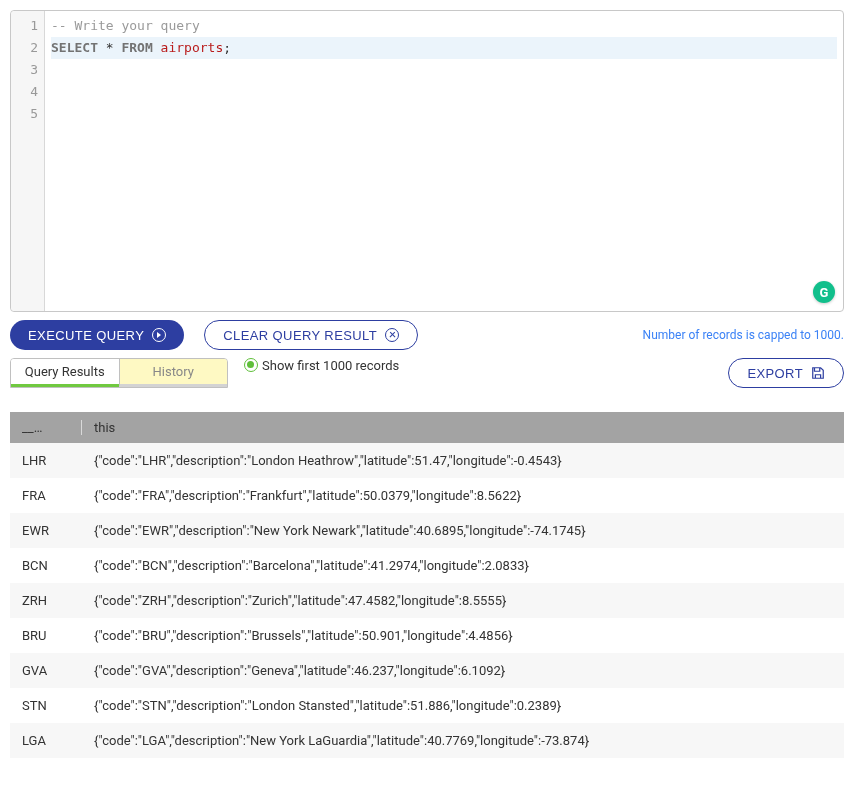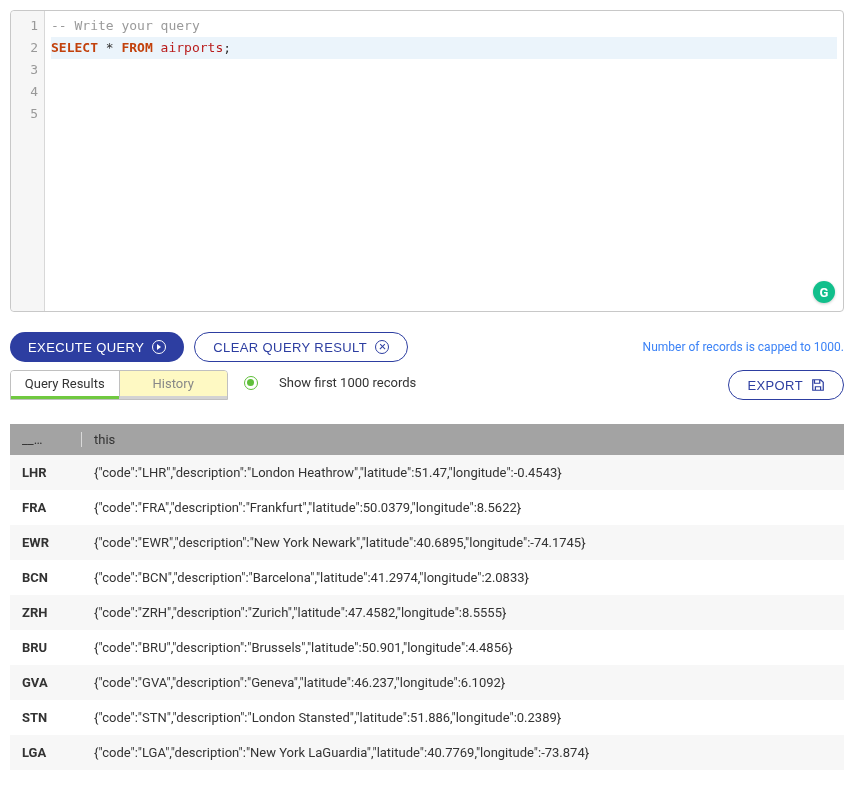--- a/index.html
+++ b/index.html
@@ -36,21 +36,21 @@
       padding: 4px 6px;
       font-family: Menlo, Consolas, monospace;
       font-size: 13px;
       line-height: 22px;
       color: #333;
       position: relative;
     }
     .code-line { white-space: pre; }
     .line-active { background: #ebf4fb; }
     .tok-comment { color: #9a9a9a; }
-    .tok-keyword { color: #c2410c; font-weight: 600; }
+    .tok-keyword { color: #737373; font-weight: 600; }
     .tok-ident { color: #b91c1c; }
     .tok-punct { color: #333; }
     .grammarly-badge {
       position: absolute;
       right: 8px;
       bottom: 8px;
       width: 22px;
       height: 22px;
       border-radius: 50%;
       background: #11bf8b;
@@ -58,22 +58,22 @@
       display: flex;
       align-items: center;
       justify-content: center;
       font-weight: 700;
       font-size: 13px;
       box-shadow: 0 1px 3px rgba(0,0,0,0.2);
     }
     .controls-row {
       display: flex;
       align-items: center;
-      gap: 10px;
-      margin-top: 20px;
+      gap: 20px;
+      margin-top: 8px;
     }
     .btn {
       display: inline-flex;
       align-items: center;
       justify-content: center;
       gap: 8px;
       height: 30px;
       border-radius: 16px;
       font-size: 13px;
       font-weight: 500;
@@ -157,21 +157,21 @@
       color: #888;
       border-left: 1px solid #c0c0c0;
       border-bottom: 3px solid #d3d3d3;
     }
     .radios {
       margin-left: 16px;
       font-size: 13px;
       color: #333;
     }
     .radio-row {
-      display: flex; align-items: flex-end; gap: 21px;
+      display: flex; align-items: flex-start; gap: 4px;
       height: 20px;
       cursor: pointer;
     }
     .radio {
       width: 14px; height: 14px; border-radius: 50%;
       border: 1.5px solid #a0a0a0;
       position: relative;
     }
     .radio.selected { border-color: #5fbf3a; }
     .radio.selected::after {
@@ -223,21 +223,21 @@
       width: 1px;
       background: #d9d9d9;
     }
     .table tbody tr:nth-child(odd) { background: #f7f7f7; }
     .table tbody tr:nth-child(even) { background: #fff; }
     .table td {
       padding: 10px 12px;
       color: #333;
       border: none;
     }
-    .table td:first-child { width: 72px; font-weight: bold; }
+    .table td:first-child { width: 72px; }
   </style>
 </head>
 <body>
 
 <div class="editor-wrap">
   <div class="gutter">
     <div>1</div>
     <div>2</div>
     <div>3</div>
     <div>4</div>

